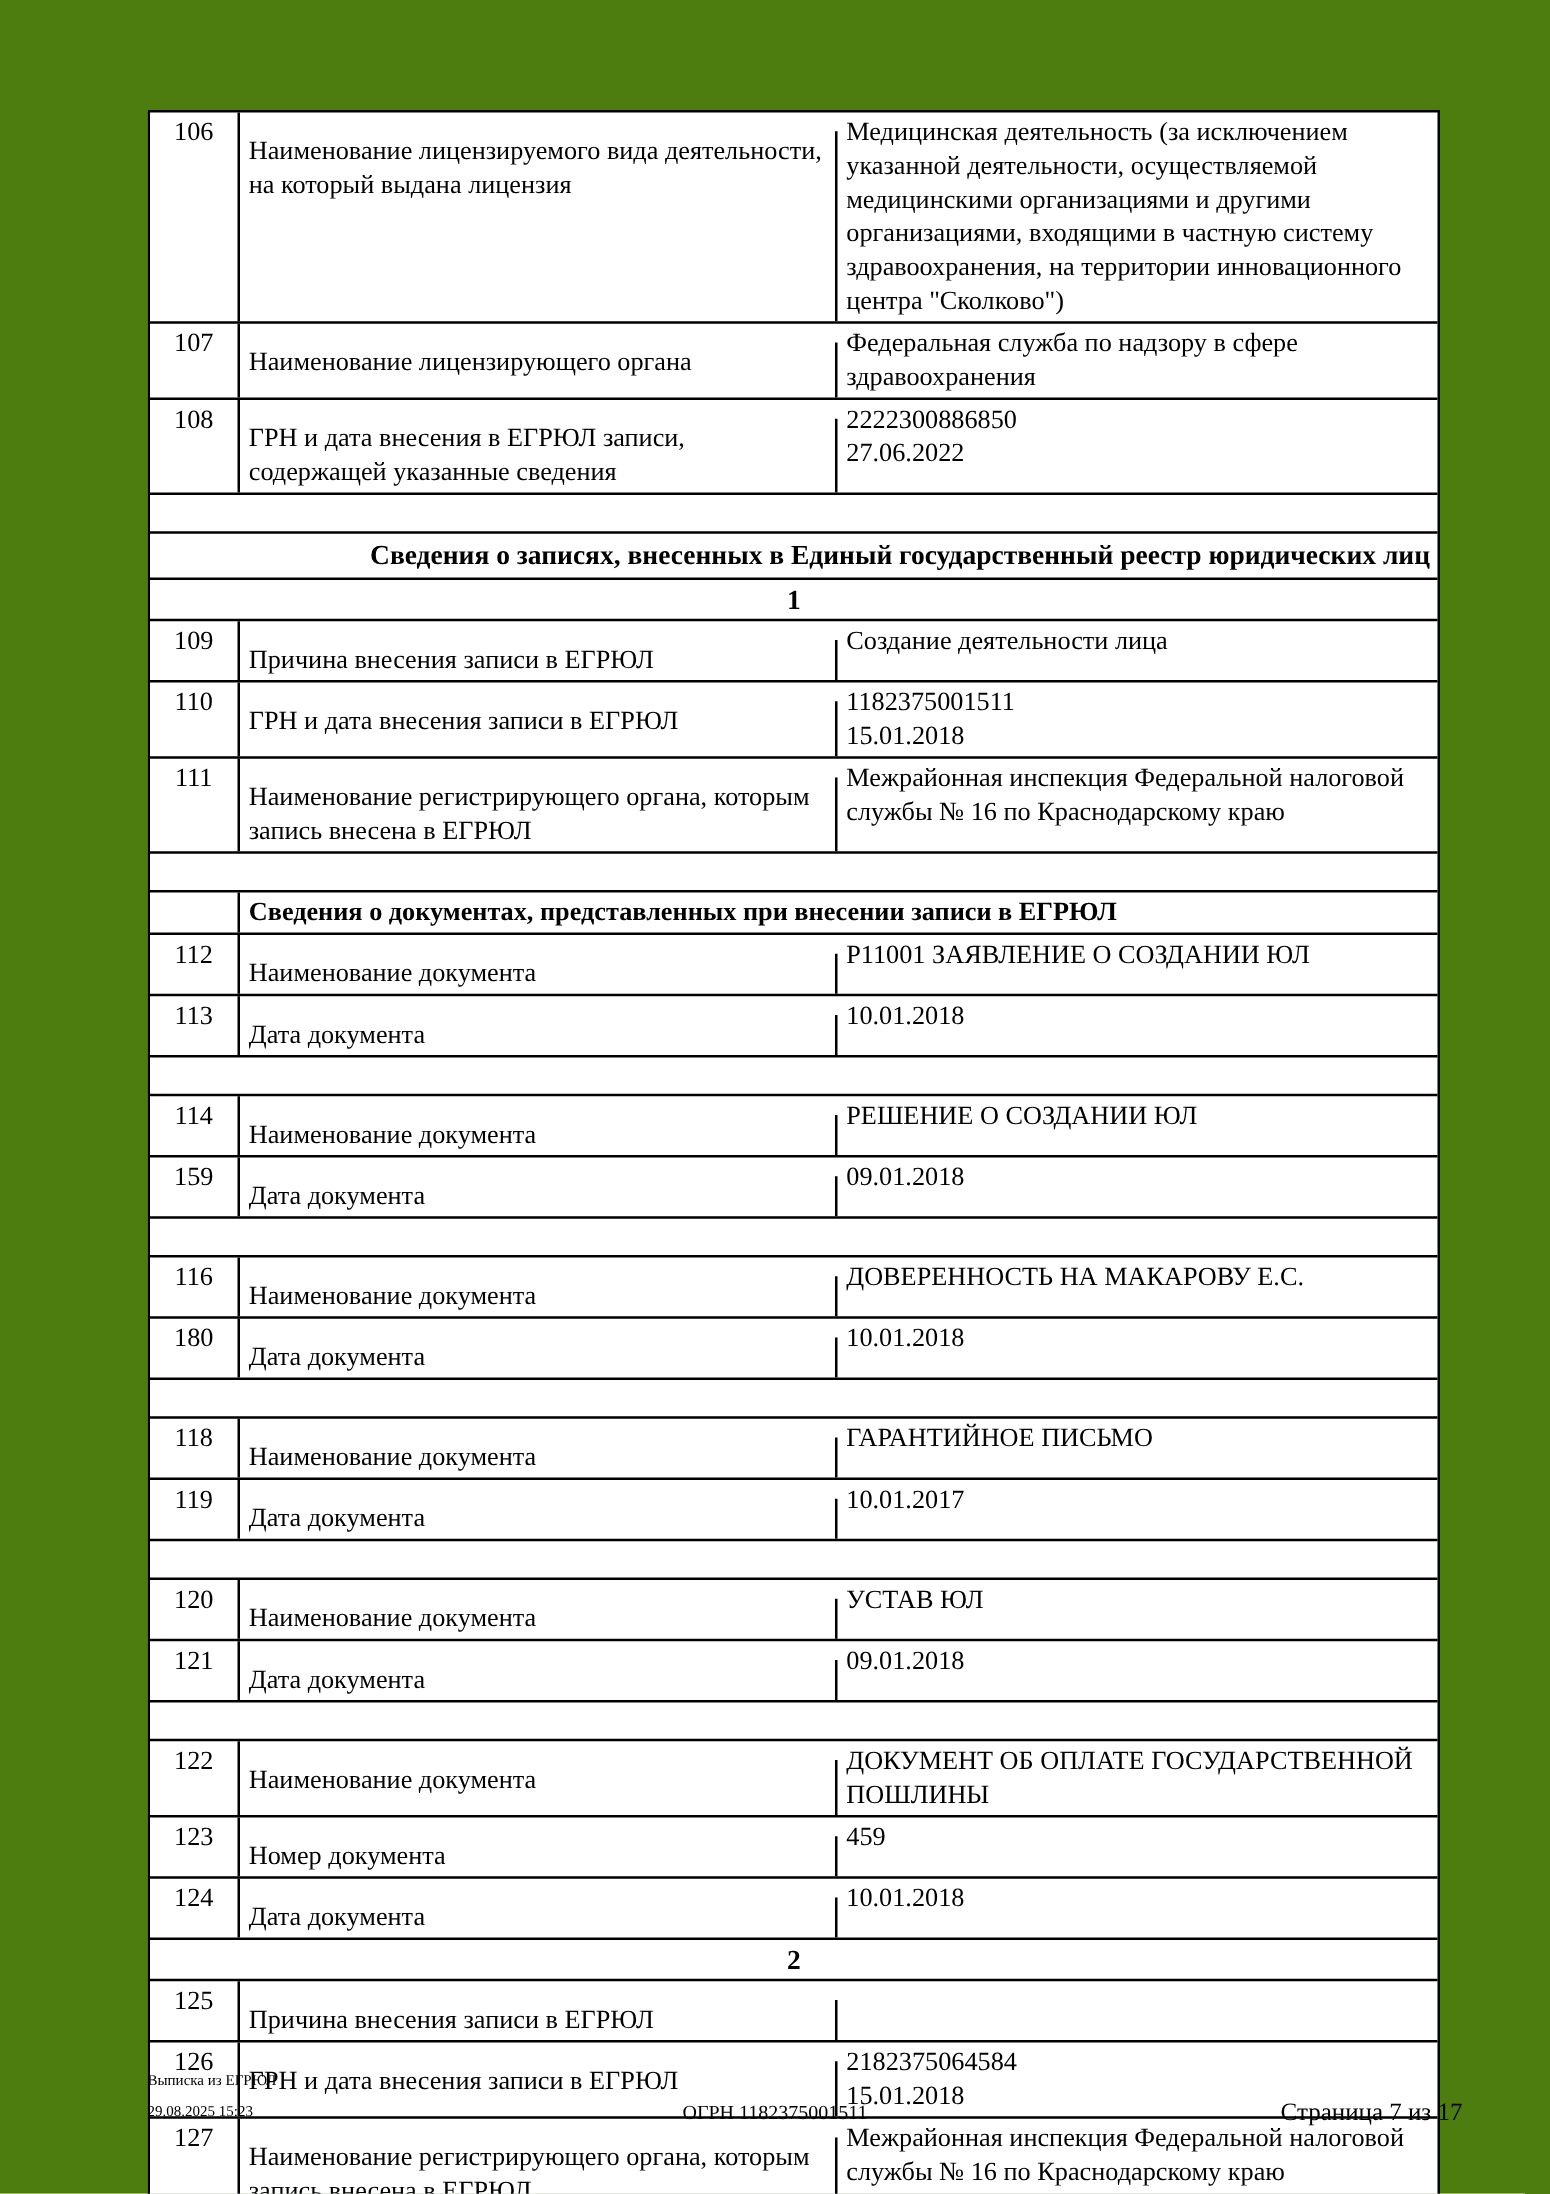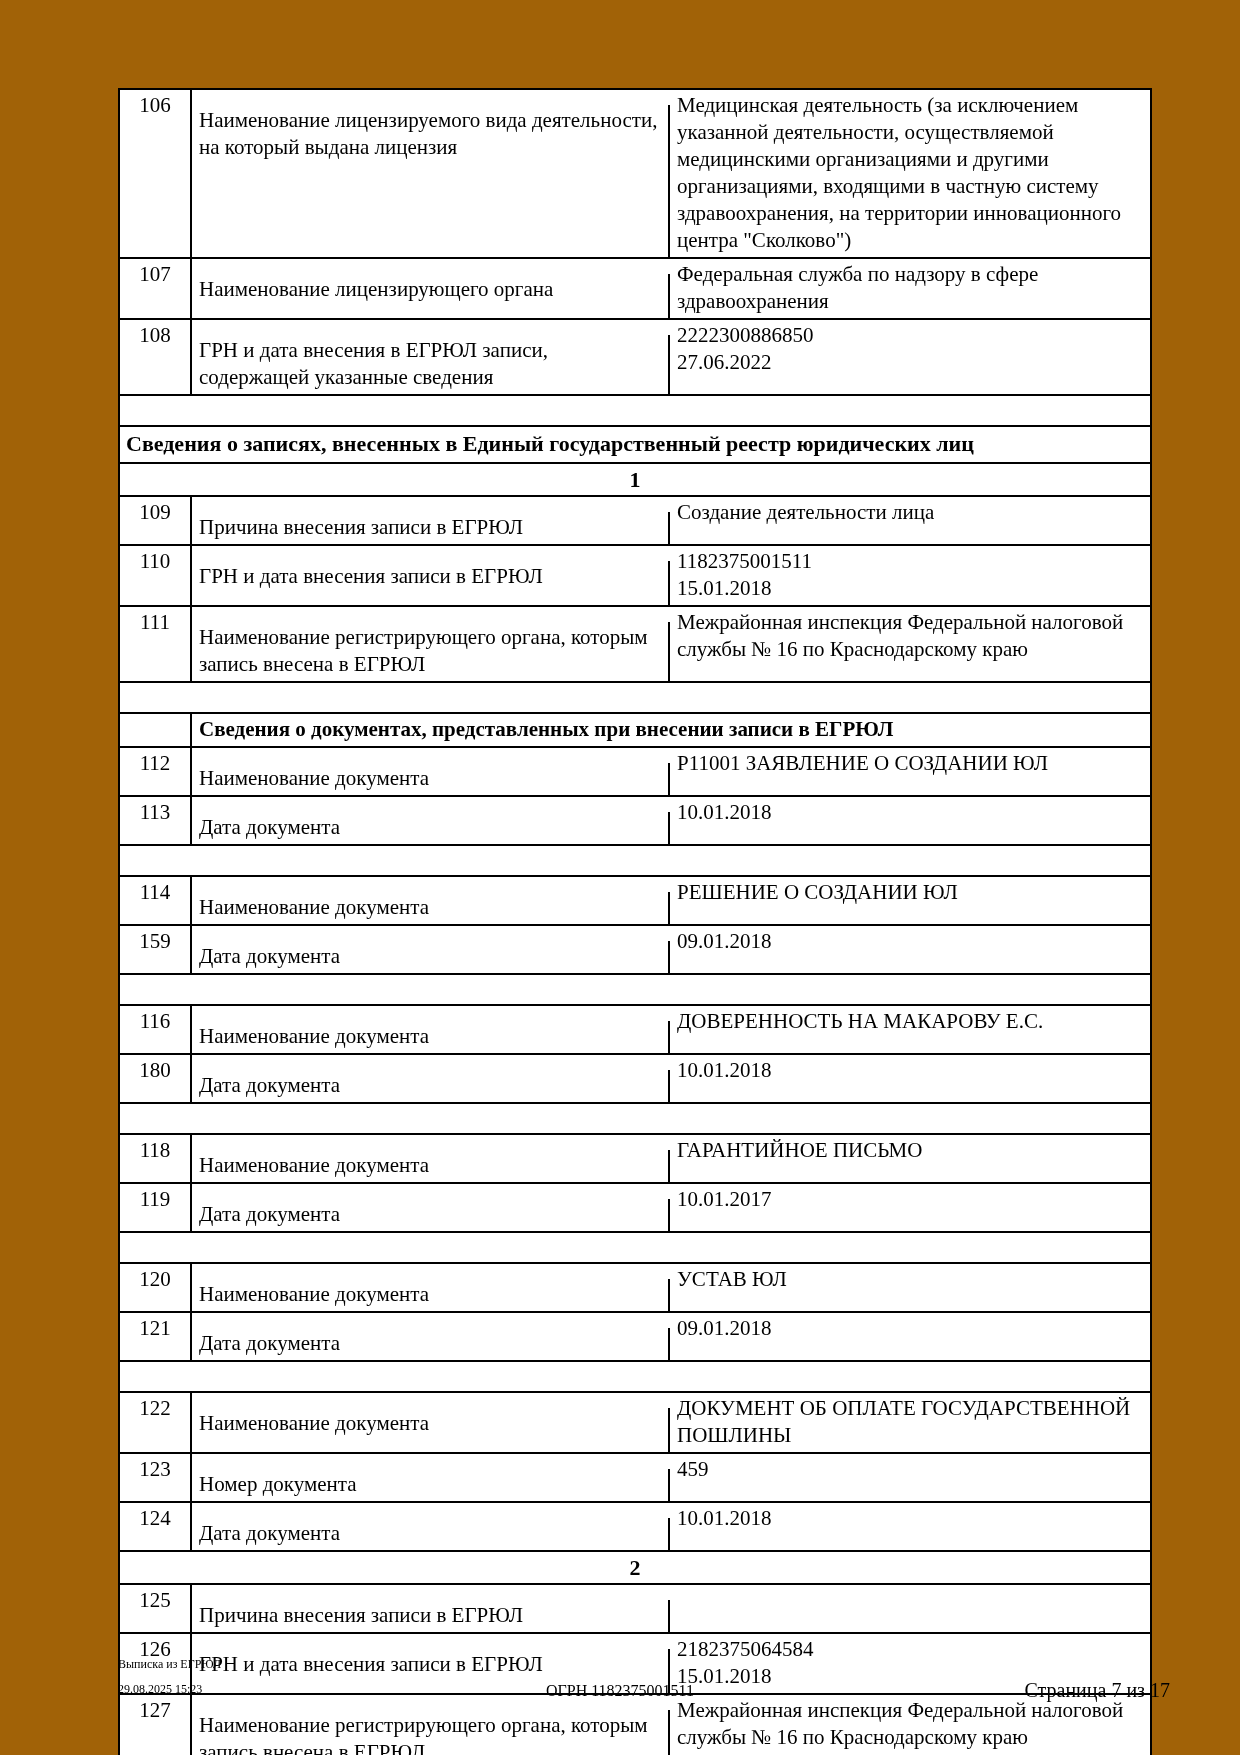--- a/index.html
+++ b/index.html
@@ -11,21 +11,21 @@
     width: 1240px;
     height: 1755px;
     position: relative;
     font-family: "Liberation Serif", serif;
     color: #000000;
     -webkit-font-smoothing: antialiased;
   }
   .page {
     position: absolute;
     inset: 0;
-    background: #a16207;
+    background: #4d7c0f;
   }
   
   .doc-table {
     position: absolute;
     left: 118px;
     top: 88px;
     width: 1034px;
     border: 2px solid #000;
     box-sizing: border-box;
     background: #fff;
@@ -60,21 +60,21 @@
     flex: 1 1 auto;
     box-sizing: border-box;
     font-size: 21px;
     line-height: 27px;
     padding: 2px 6px 3px 7px;
     white-space: pre-line;
   }
   .t-row.spacer { height: 31px; }
   .t-row.section {
     display: block;
-    text-align: left;
+    text-align: right;
     font-weight: bold;
     font-size: 22px;
     line-height: 28px;
     padding: 3px 6px 4px 6px;
   }
   .t-row.entry {
     display: block;
     text-align: center;
     font-weight: bold;
     font-size: 22px;

